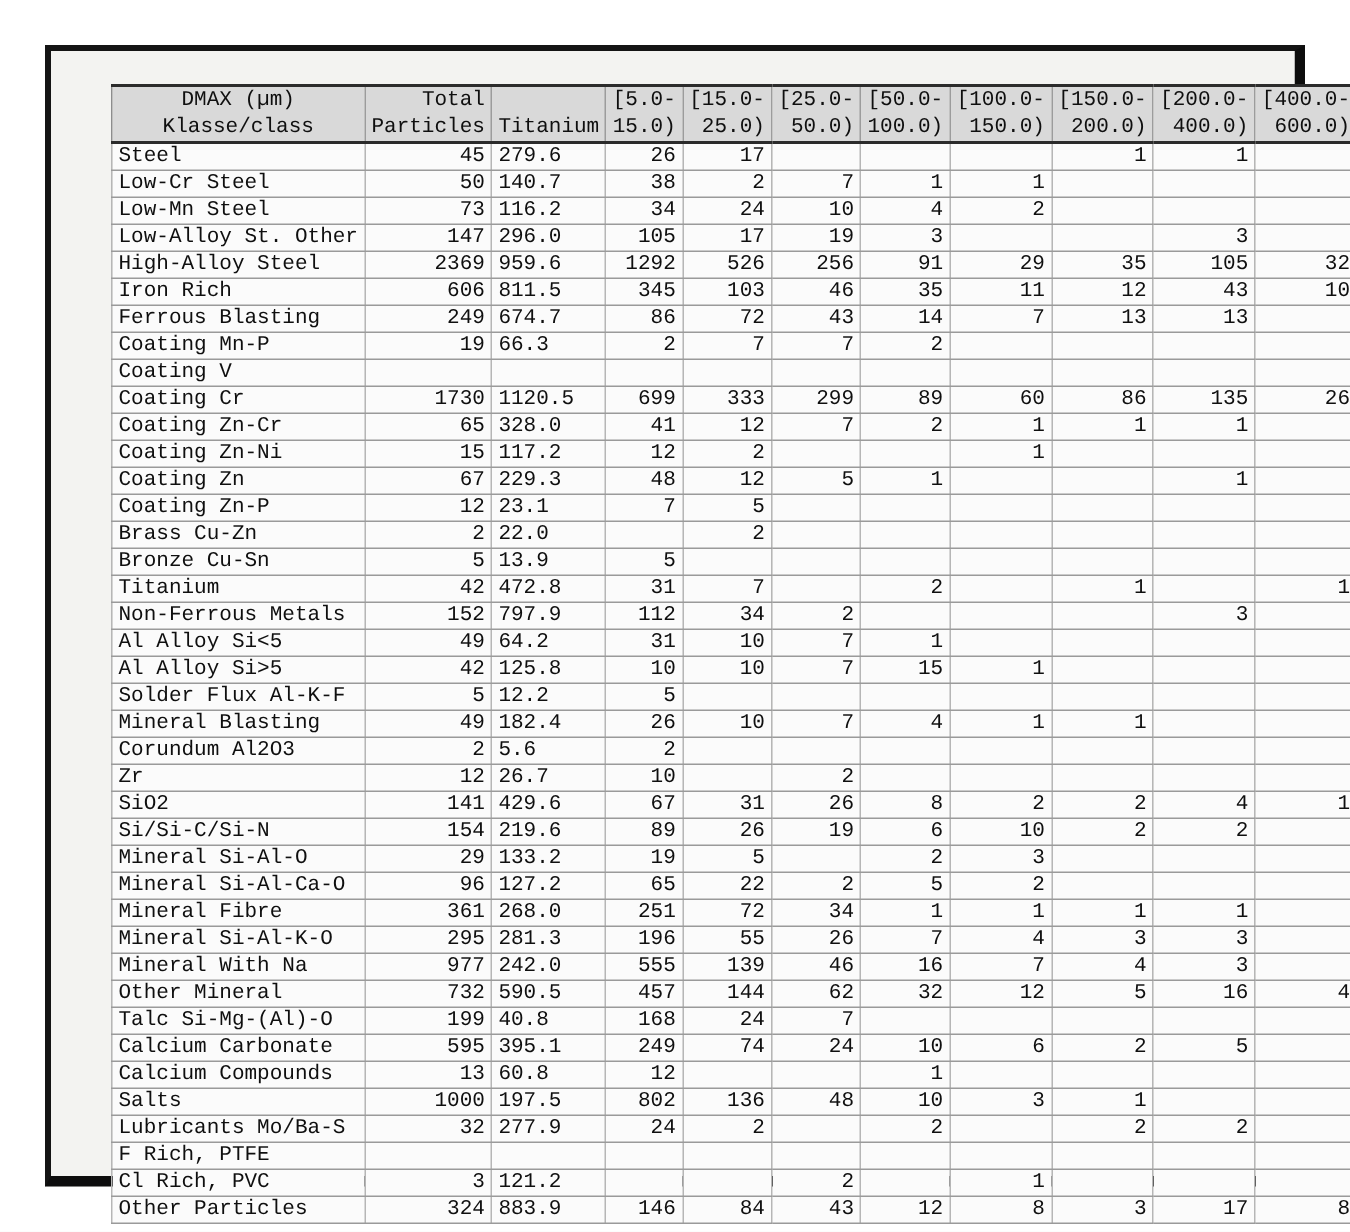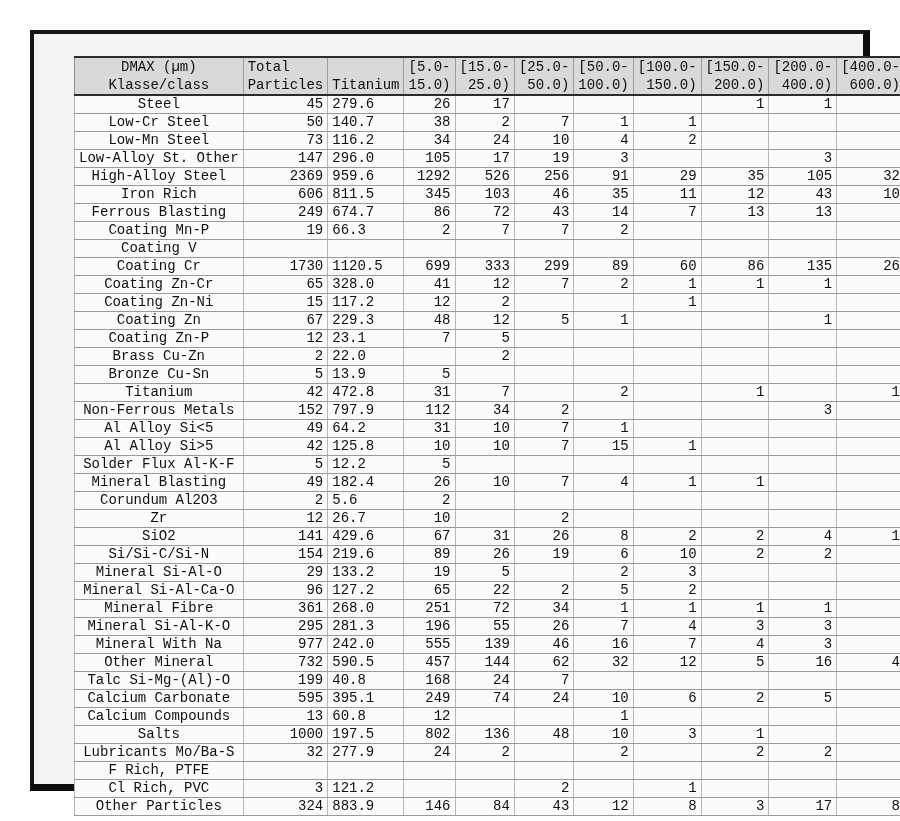--- a/index.html
+++ b/index.html
@@ -80,28 +80,28 @@
     height: 18px;
     line-height: 18px;
   }
   thead tr.hdr-top th {
     border-top: 2px solid #2b2b2b;
   }
   thead tr.hdr-bot th {
     border-bottom: 2px solid #2b2b2b;
   }
 
-  .c-label  { width: 126px; text-align: center; }
+  .c-label  { width: 126px; text-align: left; }
   .c-total  { width: 56px;  text-align: right; }
   .c-max    { width: 62px;  text-align: left; }
   .c-bin    { width: 57px;  text-align: right; }
   .c-more   { width: 56px;  text-align: right; }
 
   thead .c-label { text-align: center; }
-  thead .c-total { text-align: left; }
+  thead .c-total { text-align: right; }
   thead .c-max   { text-align: center; }
   thead .c-bin   { text-align: left; margin-left: 24px; }
   thead .hdr-bot .c-bin { text-align: right; }
   thead .c-more  { text-align: right; }
 
   tbody td { background: #fbfbfb; }
   tbody tr td:first-child { background: #fbfbfb; }
 
   tbody tr:last-child td { border-bottom: 1px solid #9a9a9a; }
 </style>

